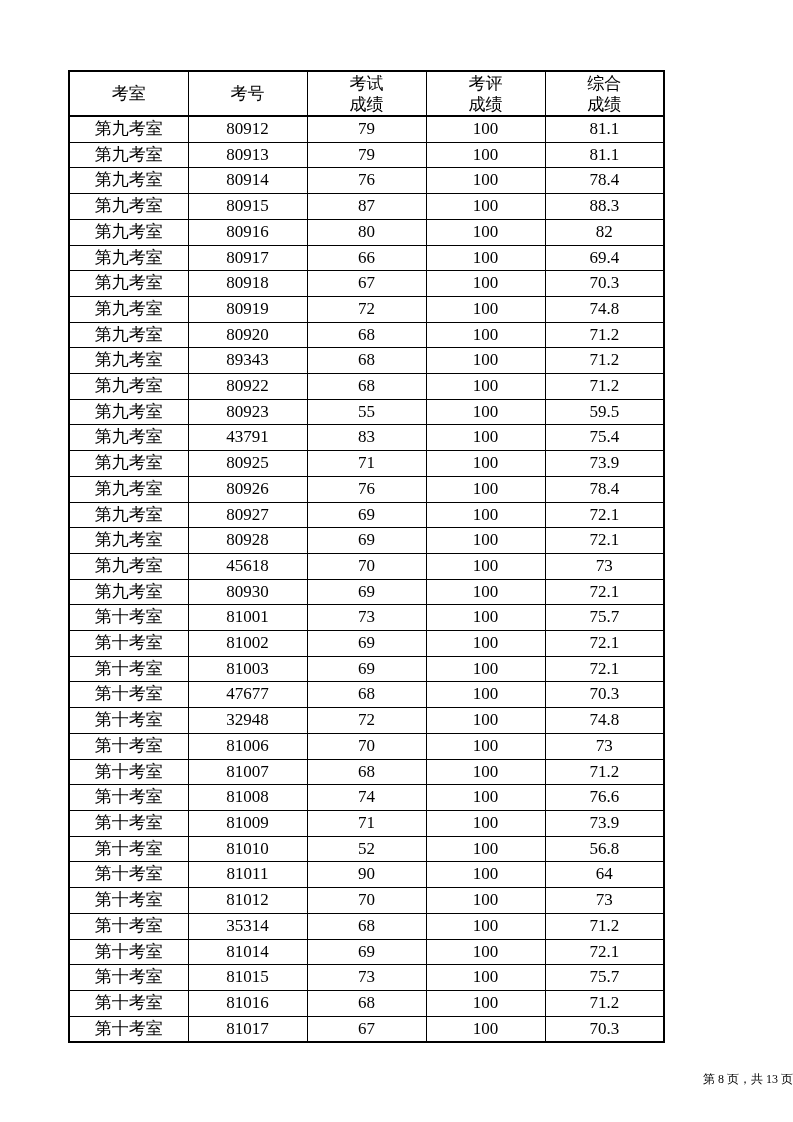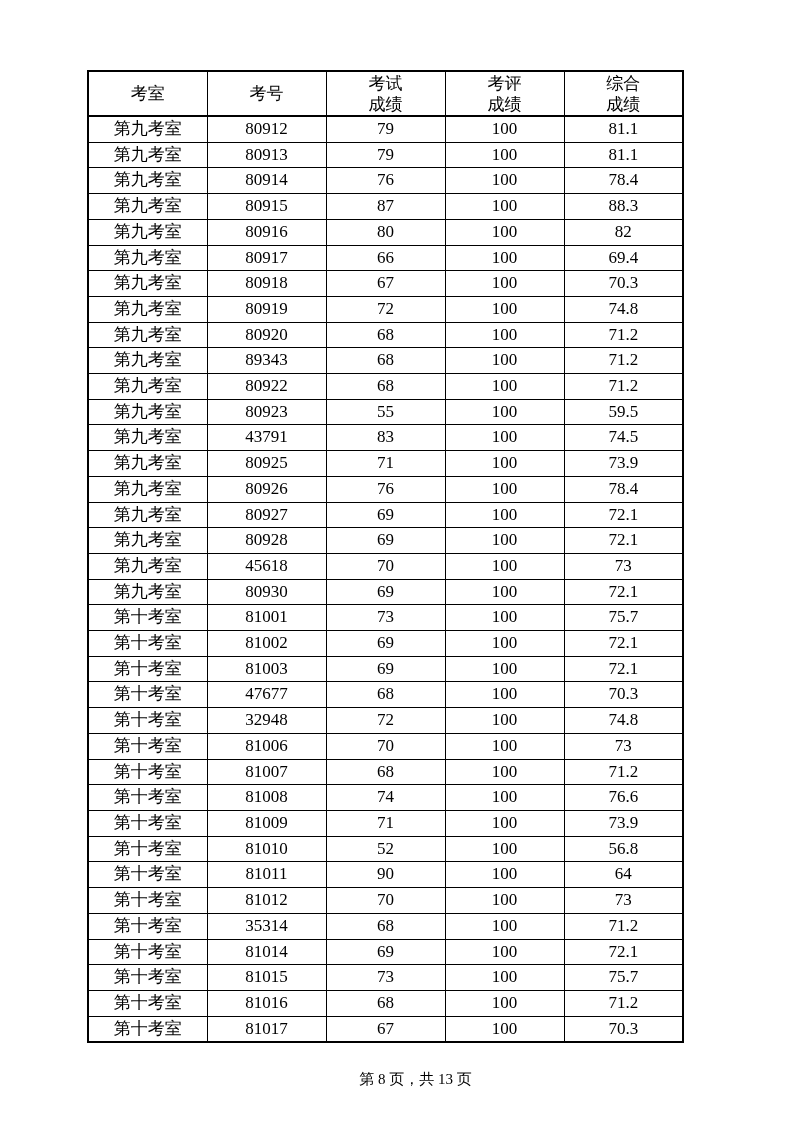--- a/index.html
+++ b/index.html
@@ -11,21 +11,20 @@
     width: 793px;
     height: 1122px;
     position: relative;
     font-family: "Liberation Serif", "DejaVu Serif", serif;
     color: #000000;
   }
   .page {
     position: absolute;
     inset: 0;
     background: #ffffff;
-    margin-left: 19px;
   }
   table.score-table {
     position: absolute;
     left: 68px;
     top: 70px;
     width: 597px;
     border-collapse: collapse;
     table-layout: fixed;
     border: 2px solid #000000;
   }
@@ -47,22 +46,22 @@
   }
   table.score-table tbody td {
     height: 24.7px;
     line-height: 24.7px;
   }
   .page-footer {
     position: absolute;
     left: 0;
     top: 1070px;
     width: 793px;
-    text-align: center;
-    font-size: 15px;
+    text-align: right;
+    font-size: 12px;
     line-height: 18px;
   }
 </style>
 </head>
 <body>
 
 <div class="page">
 
   <table class="score-table">
     <thead>
@@ -160,21 +159,21 @@
           <td>80923</td>
           <td>55</td>
           <td>100</td>
           <td>59.5</td>
         </tr>
         <tr>
           <td>第九考室</td>
           <td>43791</td>
           <td>83</td>
           <td>100</td>
-          <td>74.5</td>
+          <td>75.4</td>
         </tr>
         <tr>
           <td>第九考室</td>
           <td>80925</td>
           <td>71</td>
           <td>100</td>
           <td>73.9</td>
         </tr>
         <tr>
           <td>第九考室</td>

